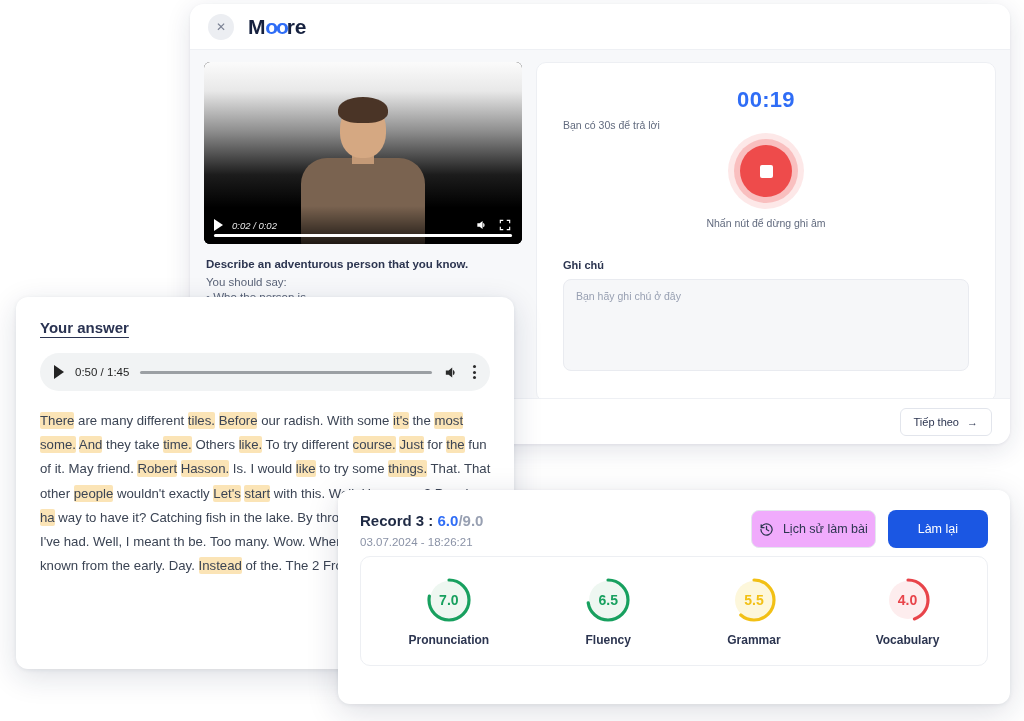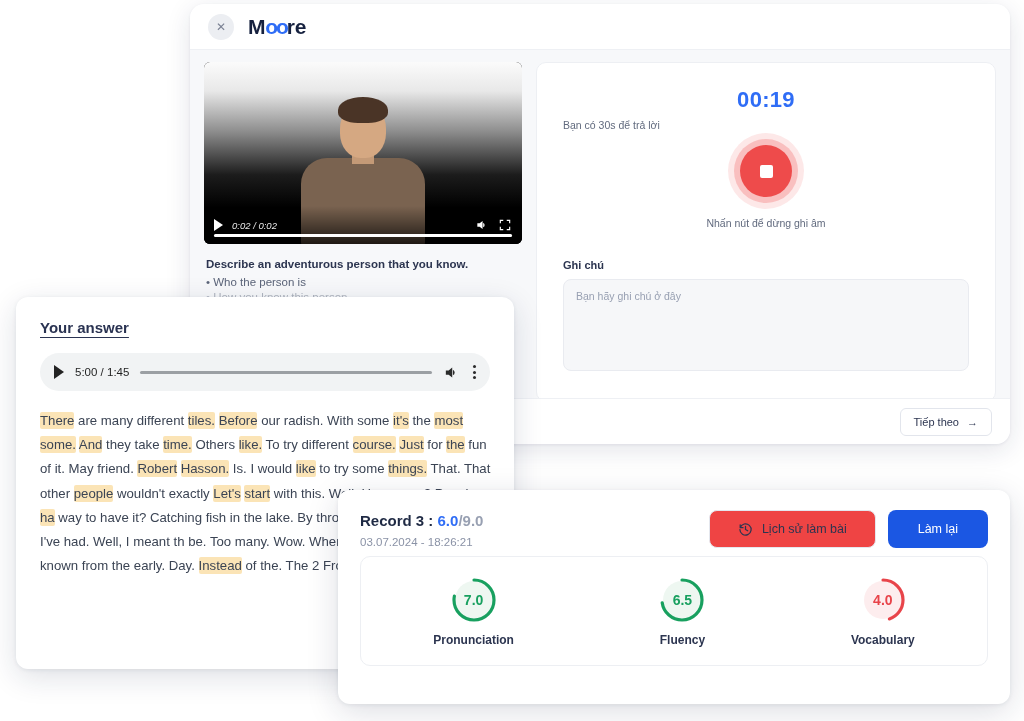--- a/index.html
+++ b/index.html
@@ -146,22 +146,22 @@
     box-shadow: 0 8px 32px rgba(24,35,70,.15), 0 1px 4px rgba(24,35,70,.08);
     padding: 20px 22px;
   }
   .rc-top { display:flex; align-items:flex-end; justify-content:space-between; }
   .rc-title { font-size:15px; font-weight:bold; color:#1f2a44; }
   .rc-title .score { color:#2f6df6; }
   .rc-title .total { color:#98a0b2; font-weight:bold; }
   .rc-date { font-size:11.5px; color:#8a92a6; margin-top:7px; }
   .rc-actions { display:flex; gap:12px; align-items:center; }
   .btn-history {
-    border:1px solid #e4e7ee; background:#ef4444; border-radius:8px; height:38px;
-    display:flex; align-items:center; gap:9px; padding: 0 28px; cursor:pointer;
+    border:1px solid #e4e7ee; background:#f0abfc; border-radius:8px; height:38px;
+    display:flex; align-items:center; gap:9px; padding: 0 7px; cursor:pointer;
     font-size:12.5px; color:#2c3550;
   }
   .btn-redo {
     background:#1b57e3; color:#fff; border:none; border-radius:8px; height:38px;
     display:flex; align-items:center; justify-content:center; padding: 0 30px; cursor:pointer;
     font-size:12.5px; font-family:"Liberation Sans", sans-serif;
   }
   .scores-box {
     margin-top:8px; border:1px solid #edeff3; border-radius:10px; height:110px;
     display:flex; align-items:center; justify-content:space-around;
@@ -217,20 +217,21 @@
               <path fill="none" stroke="#fff" stroke-width="2" d="M4 9V4h5M20 9V4h-5M4 15v5h5M20 15v5h-5"></path>
             </svg>
           </div>
           <div class="vc-bar">
               <i></i>
             </div>
         </div>
 
         <div class="q-block">
           <div class="q-title">Describe an adventurous person that you know.</div>
+          <div class="q-sub">You should say:</div>
           <div class="q-li">• Who the person is</div>
           <div class="q-li faded">• How you know this person</div>
         </div>
       </div>
 
       <div class="right-col">
         <div class="rec-card">
           <div class="timer">00:19</div>
           <div class="timer-sub">Bạn có 30s để trả lời</div>
           <div class="rec-btn-wrap">
@@ -253,21 +254,21 @@
       </div>
     </div>
   </div>
 
   <div class="answer-card">
     <div class="answer-title">Your answer</div>
 
     <div class="audio-player">
       <div class="ap-play"></div>
       <div class="ap-time">
-        <span>5:00</span>
+        <span>0:50</span>
         <span>/</span>
         <span>1:45</span>
       </div>
       <div class="ap-track"></div>
       <svg class="ap-icon" viewBox="0 0 24 24">
         <path fill="#2b2b2b" d="M4 9v6h4l5 4V5L8 9H4zm12.5 3a4.5 4.5 0 0 0-2.5-4v8a4.5 4.5 0 0 0 2.5-4z"></path>
       </svg>
       <div class="ap-dots">
           <i></i>
           <i></i>
@@ -315,20 +316,30 @@
               <circle cx="24" cy="24" r="19" fill="#eef7f1"></circle>
               <circle cx="24" cy="24" r="20" fill="none" stroke="#18a05f" stroke-width="3.2" stroke-linecap="round" stroke-dasharray="90.8 125.7"></circle>
             </svg>
             <div class="ring-val" style="color:#18a05f">6.5</div>
           </div>
           <div class="score-label">Fluency</div>
         </div>
         <div class="score-item">
           <div class="ring-wrap">
             <svg viewBox="0 0 48 48">
+              <circle cx="24" cy="24" r="19" fill="#fdf7db"></circle>
+              <circle cx="24" cy="24" r="20" fill="none" stroke="#f2c015" stroke-width="3.2" stroke-linecap="round" stroke-dasharray="76.8 125.7"></circle>
+            </svg>
+            <div class="ring-val" style="color:#f2c015">5.5</div>
+          </div>
+          <div class="score-label">Grammar</div>
+        </div>
+        <div class="score-item">
+          <div class="ring-wrap">
+            <svg viewBox="0 0 48 48">
               <circle cx="24" cy="24" r="19" fill="#fdedee"></circle>
               <circle cx="24" cy="24" r="20" fill="none" stroke="#e8444a" stroke-width="3.2" stroke-linecap="round" stroke-dasharray="55.9 125.7"></circle>
             </svg>
             <div class="ring-val" style="color:#e8444a">4.0</div>
           </div>
           <div class="score-label">Vocabulary</div>
         </div>
       </div>
   </div>
 

